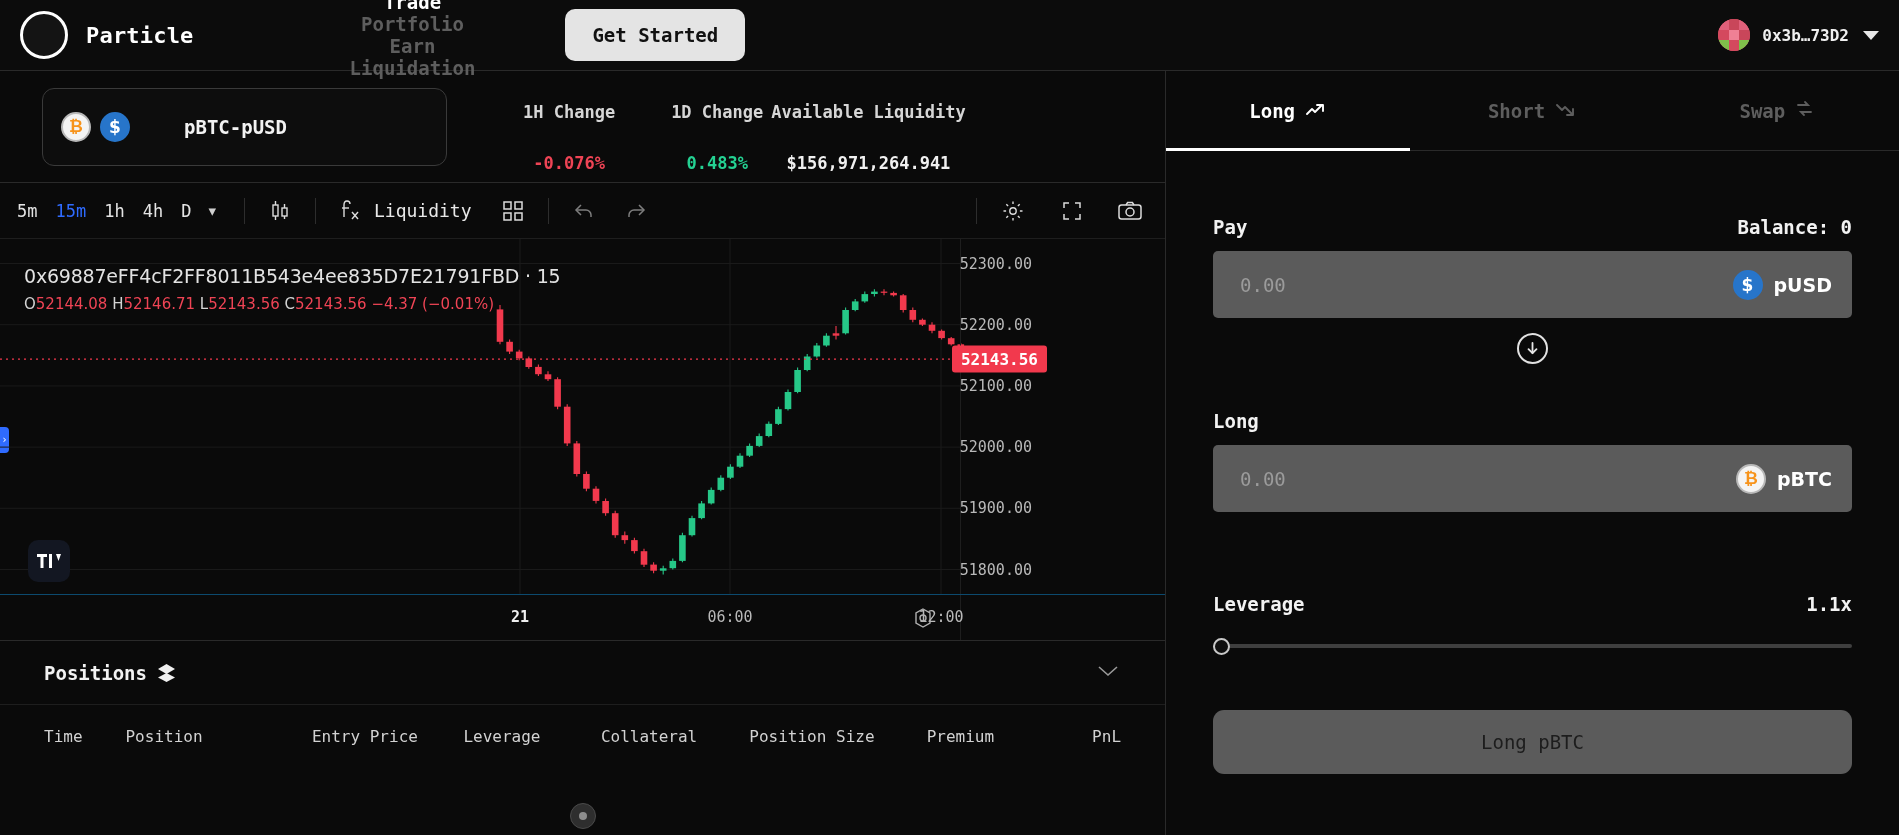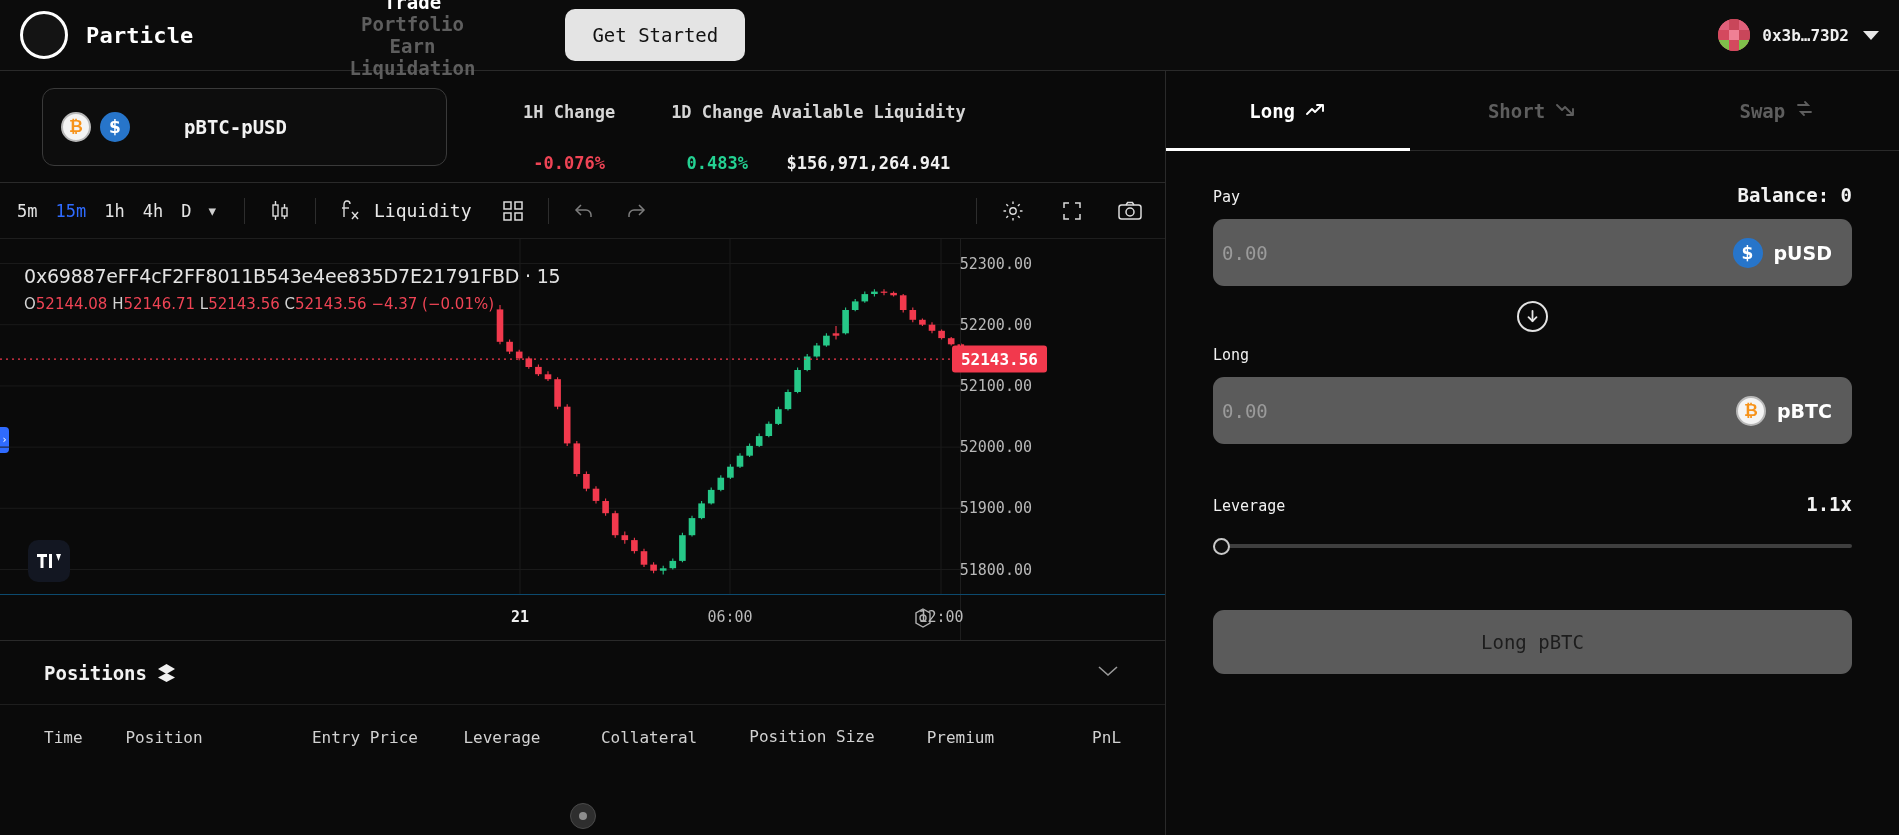--- a/index.html
+++ b/index.html
@@ -28,21 +28,21 @@
   .brand-name { font-size: 22px; font-weight: 700; color: #fff; letter-spacing: .2px; }
   .nav { display: flex; align-items: center; gap: 0; margin-left: 124px; flex-direction: column; }
   .nav-item {
     font-size: 19px; padding: 0 32px; color: #5e5e5e; font-weight: 700;
     cursor: pointer; white-space: nowrap;
   }
   .nav-item.active { color: #ffffff; }
   .cta {
     margin-left: 58px;
     background: #e4e4e4; color: #111; border: none; border-radius: 10px;
-    font-family: inherit; font-size: 19px; font-weight: 400;
+    font-family: inherit; font-size: 19px; font-weight: 700;
     padding: 15px 27px; cursor: pointer;
   }
   .wallet {
     position: absolute; right: 20px; top: 50%; transform: translateY(-50%);
     display: flex; align-items: center; gap: 12px; cursor: pointer;
   }
   .avatar {
     width: 32px; height: 32px; border-radius: 50%; overflow: hidden;
     background: #d8566a; position: relative;
   }
@@ -129,43 +129,43 @@
                cursor: pointer; }
 
   
   .positions { height: 195px; min-height: 195px; border-top: 1px solid #2a2a2a;
                display: flex; flex-direction: column; position: relative; }
   .pos-head { height: 64px; display: flex; align-items: center; padding: 0 44px;
               border-bottom: 1px solid #1e1e1e; }
   .pos-title { font-size: 19px; font-weight: 700; color: #f2f2f2; }
   .pos-stack { margin-left: 10px; display: inline-flex; }
   .pos-expand { margin-left: auto; cursor: pointer; color: #9a9a9a; }
-  .pos-cols { display: flex; align-items: center; padding: 22px 44px 0 44px; gap: 36px; }
+  .pos-cols { display: flex; padding: 22px 44px 0 44px; gap: 36px; }
   .col { font-size: 16px; color: #d2d2d2; font-weight: 400; white-space: nowrap; }
   .drag-dot { position: absolute; left: 50%; bottom: 6px; transform: translateX(-50%);
               width: 26px; height: 26px; border-radius: 50%; background: #2e2e2e;
               border: 1px solid #4a4a4a; display: flex; align-items: center;
               justify-content: center; cursor: grab; }
   .drag-dot span { width: 8px; height: 8px; border-radius: 50%; background: #8d8d8d; }
 
   
   .rtabs { height: 80px; min-height: 80px; display: flex; border-bottom: 1px solid #2a2a2a; }
   .rtab { flex: 1; display: flex; align-items: center; justify-content: center; gap: 10px;
           font-size: 19px; color: #5e5e5e; font-weight: 700; cursor: pointer;
           position: relative; }
   .rtab.active { color: #ffffff; }
   .rtab.active::after { content:""; position:absolute; left:0; right:0; bottom:-1px;
                         height: 3px; background: #ffffff; }
   .rbody { flex: 1; padding: 33px 47px 0 47px; display: flex; flex-direction: column; }
   .field-head { display: flex; align-items: baseline; justify-content: space-between;
                 margin-bottom: 13px; }
-  .field-label { font-size: 15px; font-weight: 400; color: #f2f2f2; }
+  .field-label { font-size: 19px; font-weight: 700; color: #f2f2f2; margin-top: 32px; }
   .field-balance { font-size: 19px; font-weight: 700; color: #f2f2f2; }
-  .input-box { height: 67px; background: #5b5b5b; border-radius: 11px;
-               display: flex; padding: 0 20px 0 9px; }
+  .input-box { height: 67px; background: #5b5b5b; border-radius: 5px;
+               display: flex; padding: 0 20px 0 27px; }
   .amt-input { flex: 1; background: transparent; border: none; outline: none;
                font-family: inherit; font-size: 19px; color: #e9e9e9; }
   .amt-input::placeholder { color: #9b9b9b; }
   .tok { display: flex; align-items: center; gap: 11px; cursor: pointer; }
   .tok-name { font-size: 19px; font-weight: 700; color: #fff;
               font-family: "DejaVu Sans", sans-serif; }
   .swap-row { display: flex; justify-content: center; margin: 15px 0 14px 0; }
   .swap-btn { width: 31px; height: 31px; border-radius: 50%; border: 2px solid #e2e2e2;
               display: flex; align-items: center; justify-content: center; cursor: pointer; }
   .lev-head { display: flex; align-items: baseline; justify-content: space-between;

